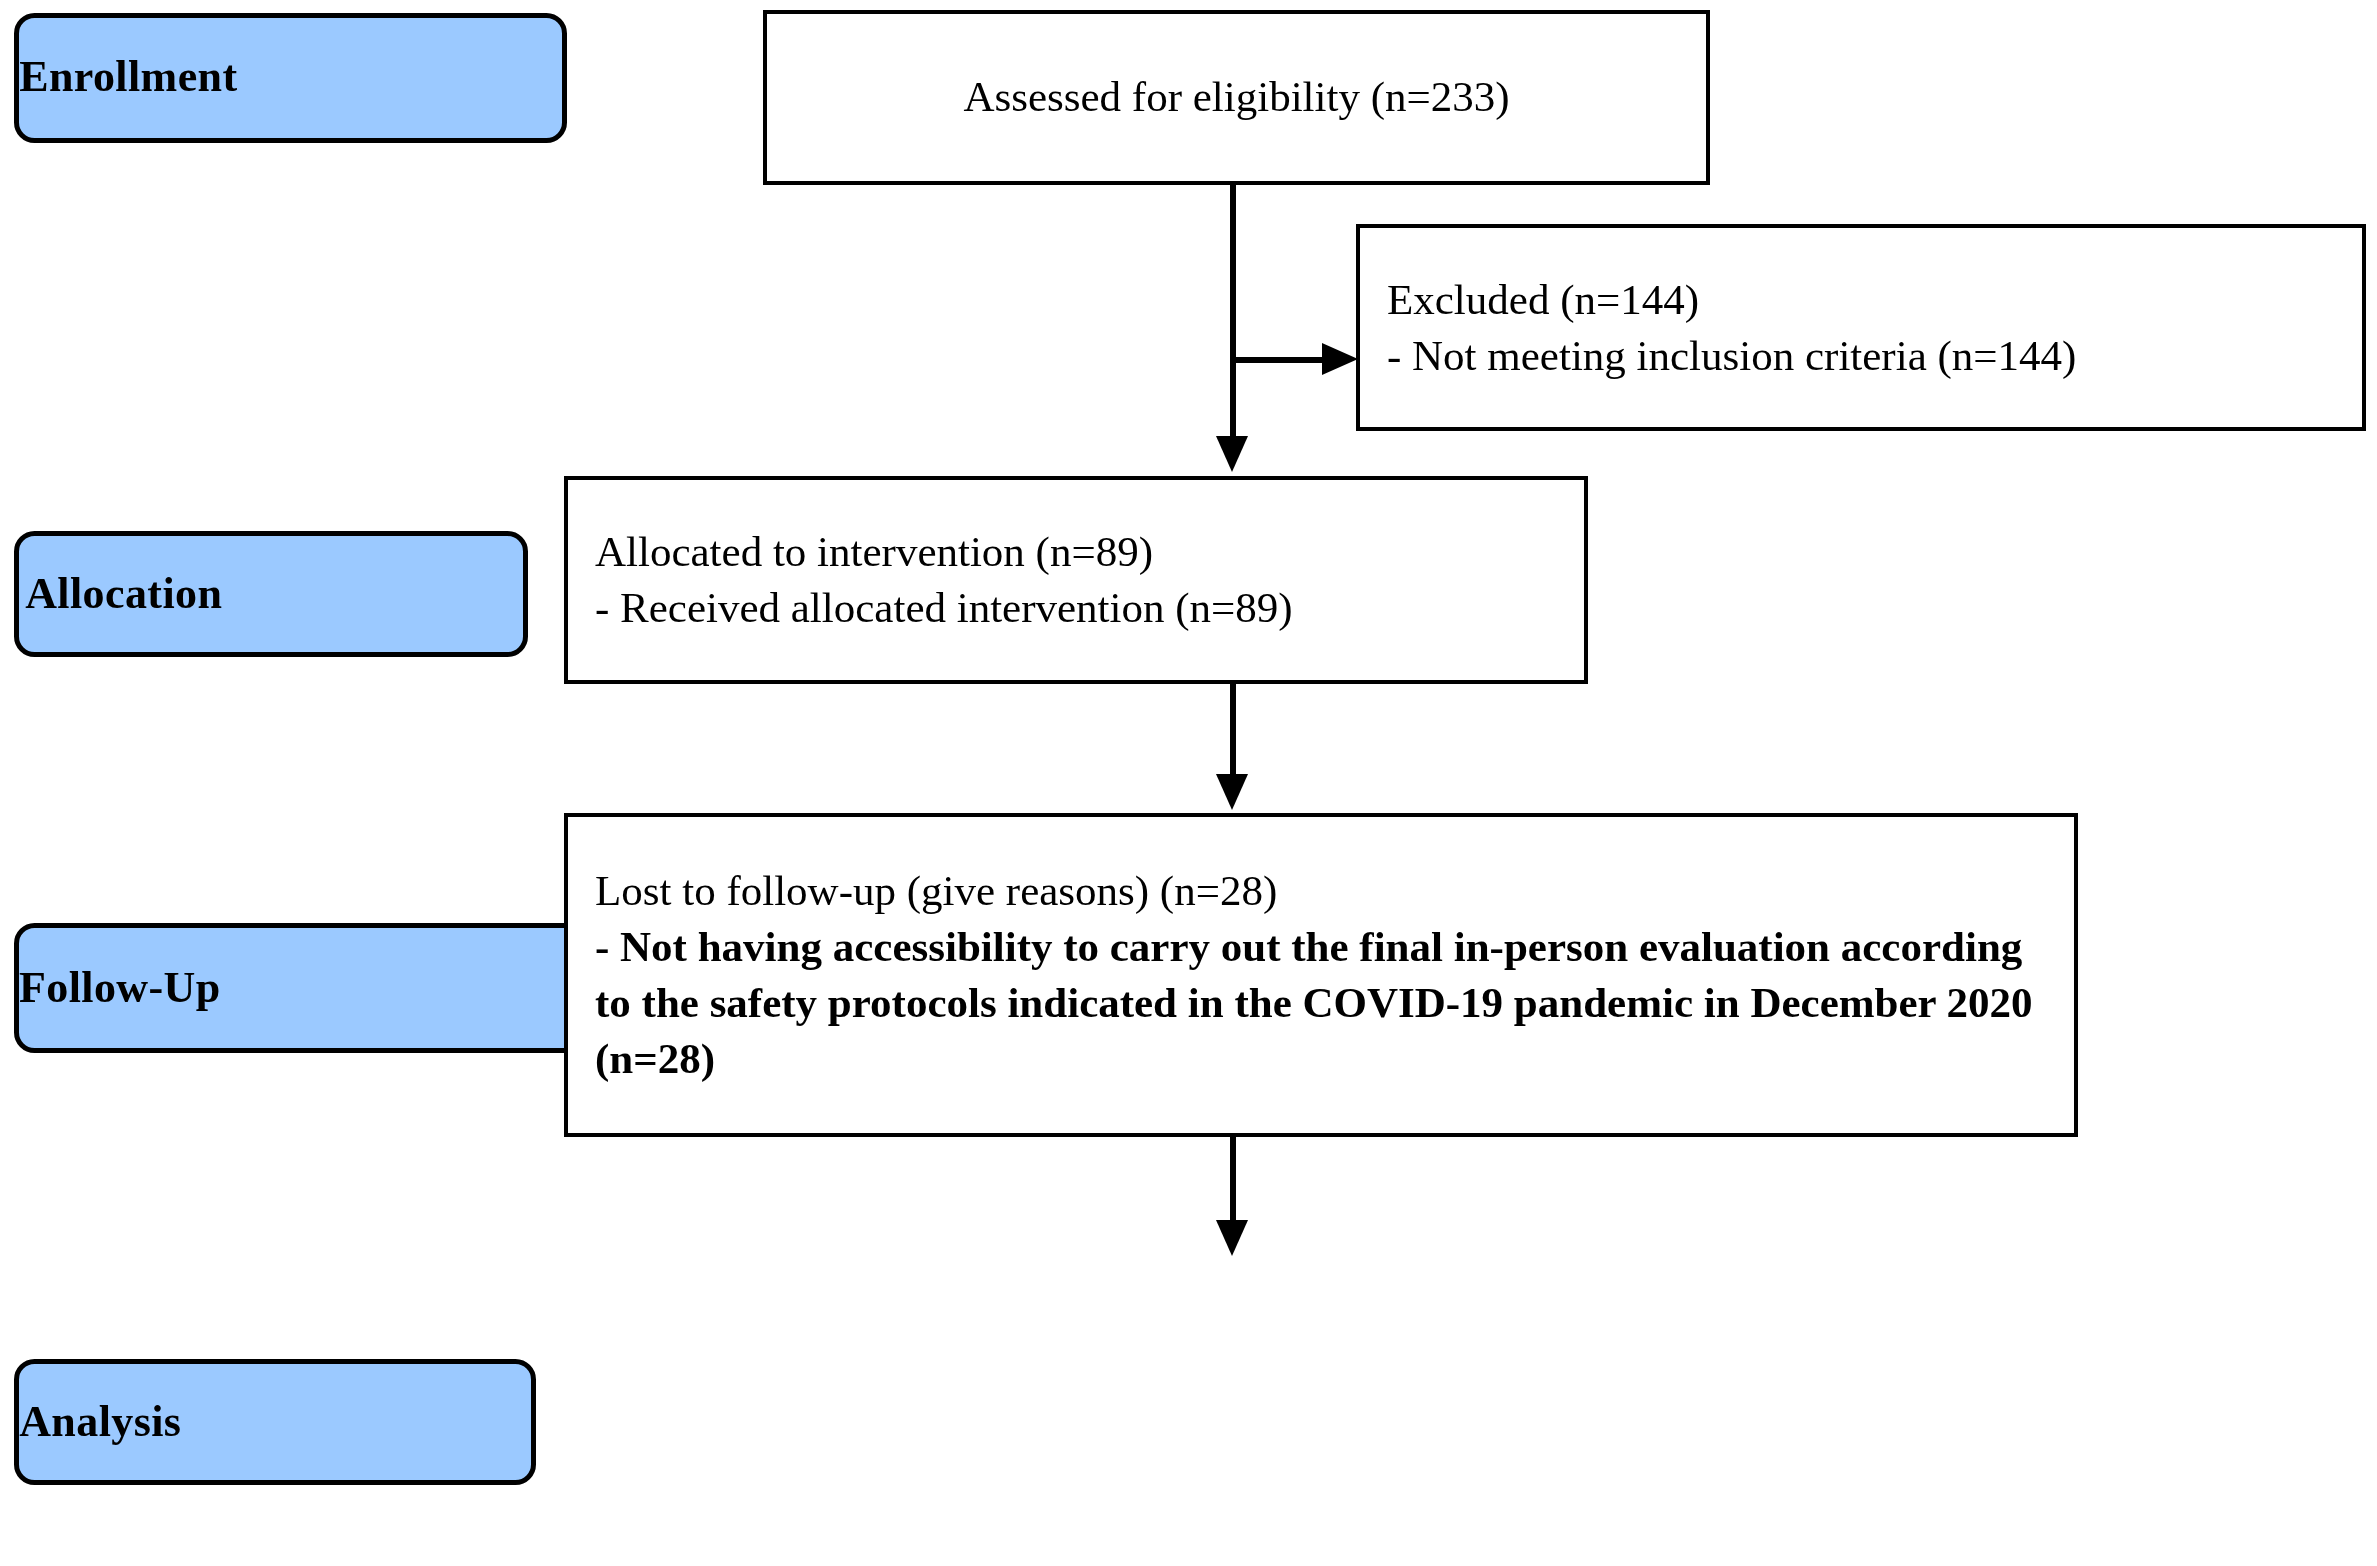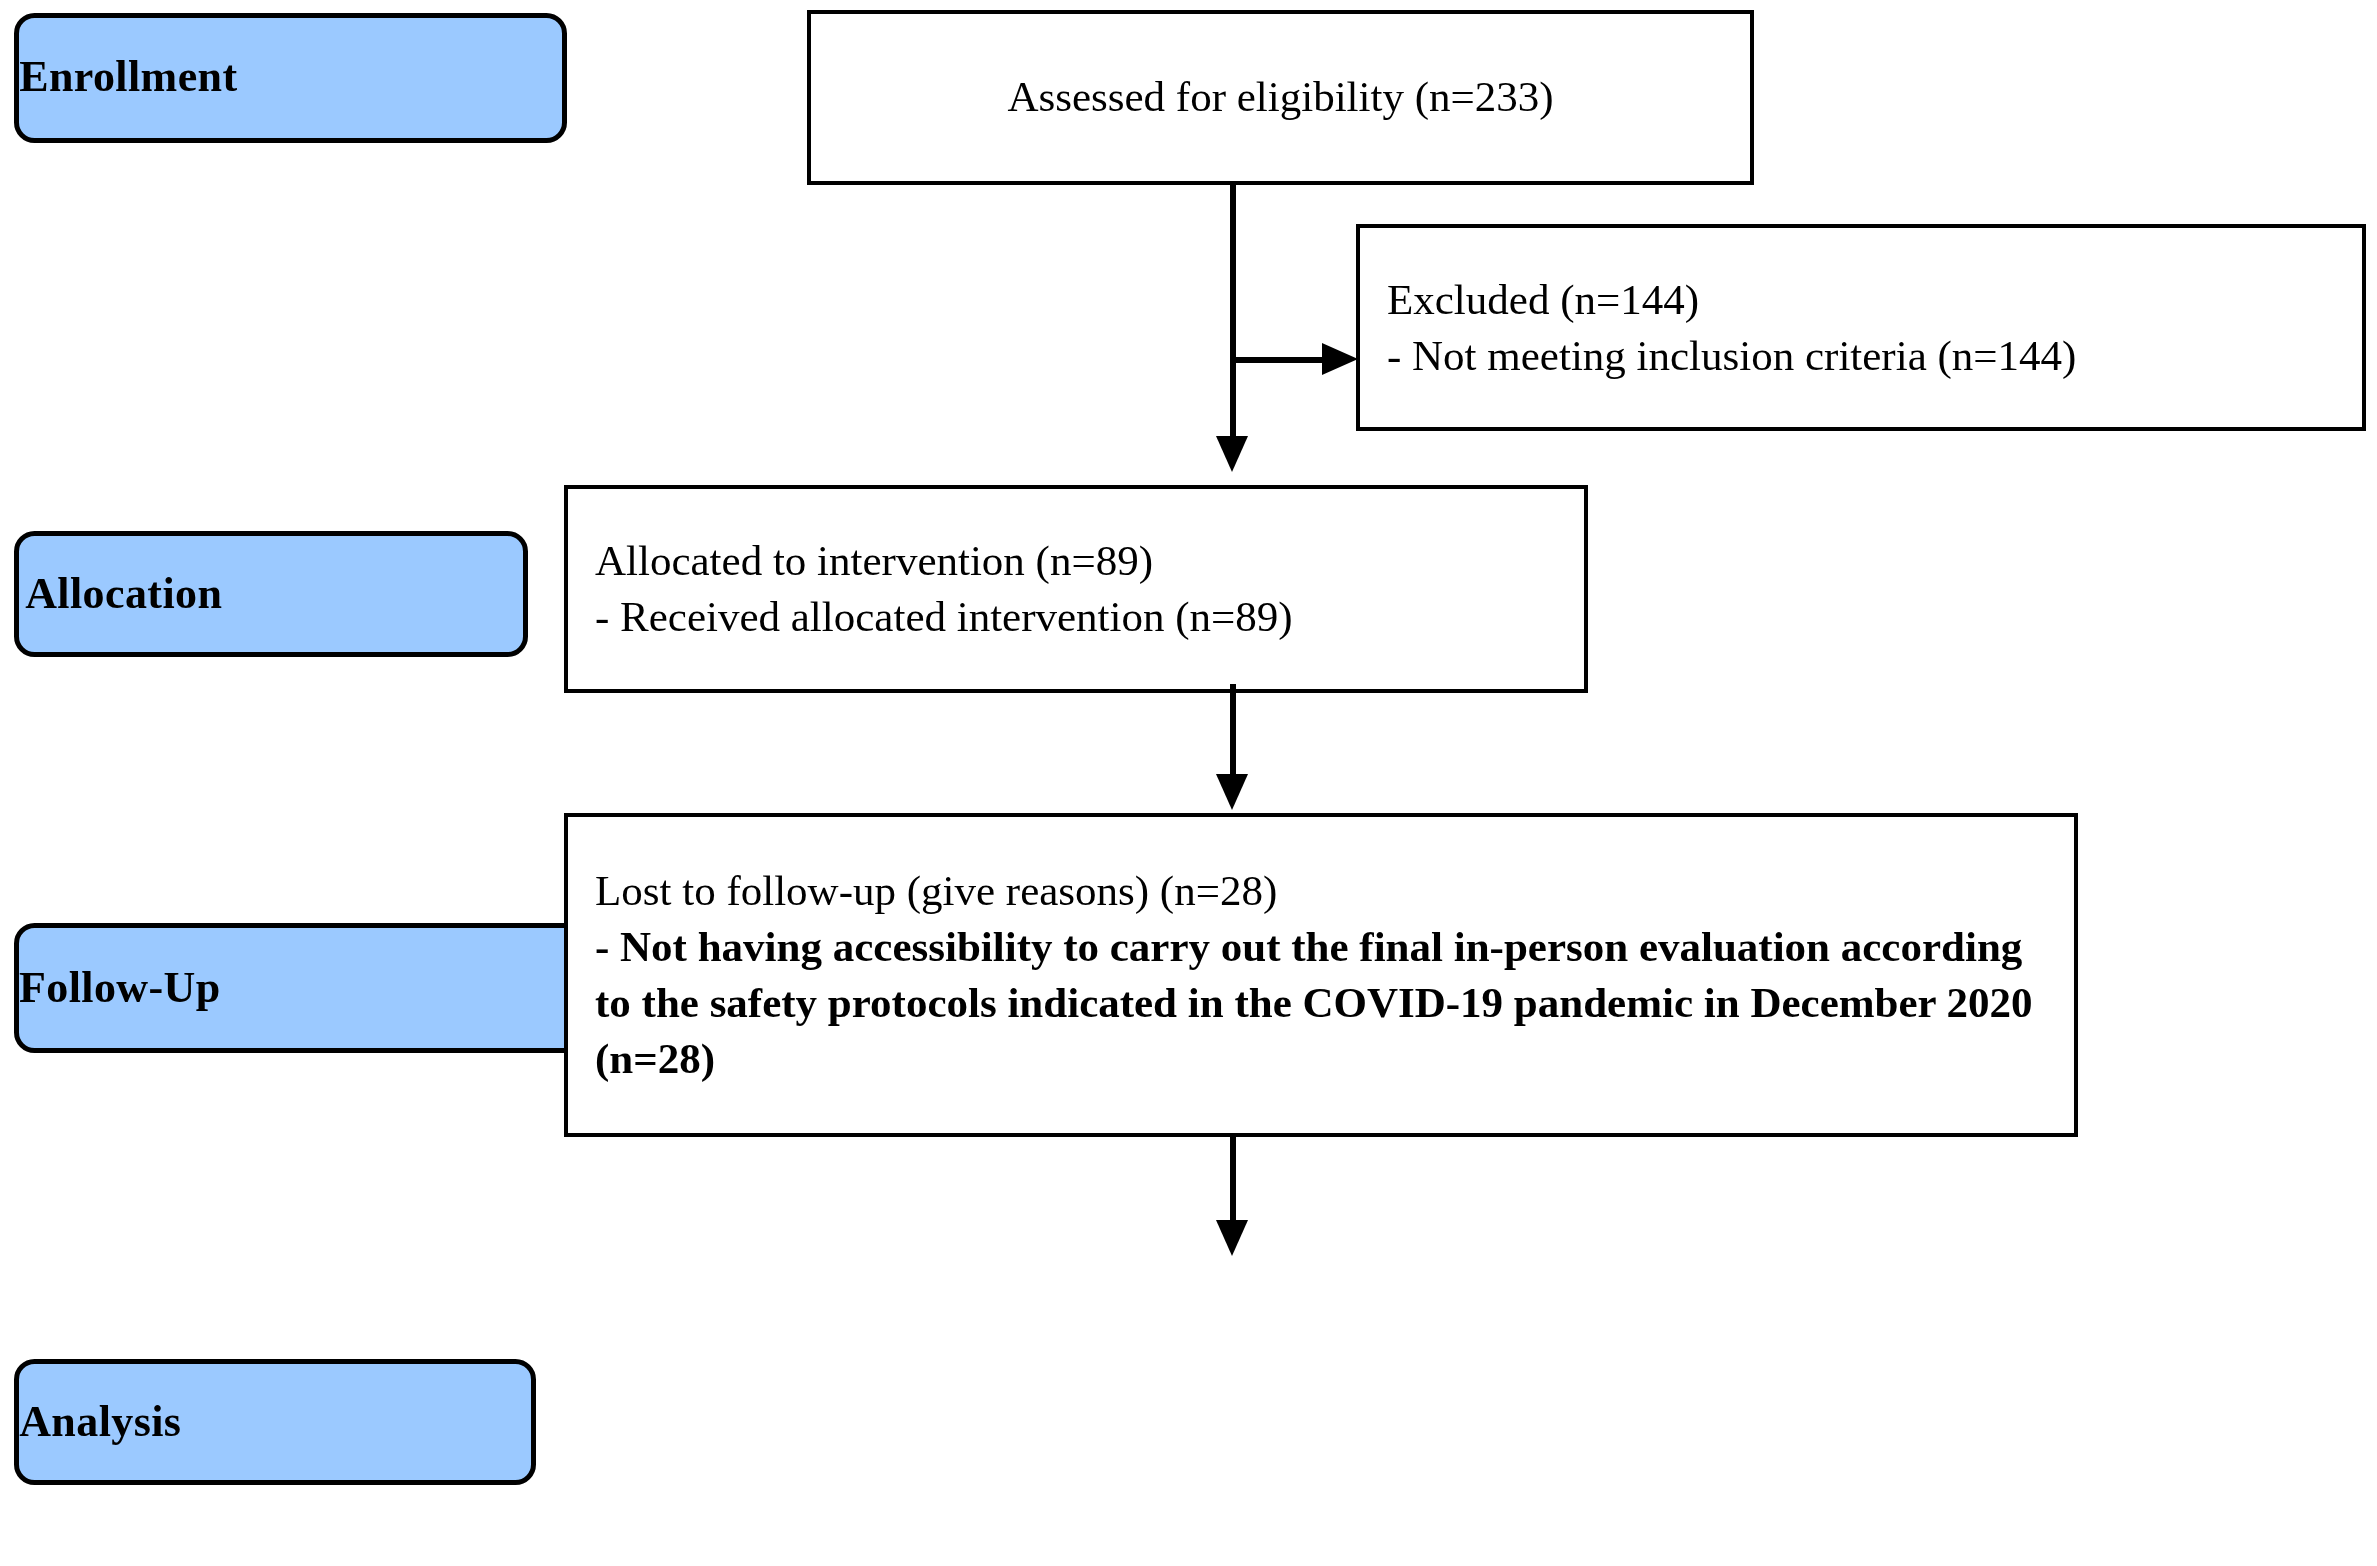--- a/index.html
+++ b/index.html
@@ -110,30 +110,30 @@
   </div>
 
   <div class="stage-label" style="left:14px; top:923px; width:616px; height:130px;">
     <span>Follow-Up</span>
   </div>
 
   <div class="stage-label" style="left:14.2px; top:1359px; width:522px; height:126px;">
     <span>Analysis</span>
   </div>
 
-  <div class="flow-box center-text" style="left:763px; top:9.5px; width:947px; height:175px;margin-left:44px;">
+  <div class="flow-box center-text" style="left:763px; top:9.5px; width:947px; height:175px;">
     <span class="line">Assessed for eligibility (n=233)</span>
   </div>
 
   <div class="flow-box left-text" style="left:1356px; top:224px; width:1010px; height:207px;">
     <span class="line">Excluded (n=144)</span>
     <span class="line">- Not meeting inclusion criteria (n=144)</span>
   </div>
 
-  <div class="flow-box left-text" style="left:564px; top:476px; width:1024px; height:208px;margin-top:9px;">
+  <div class="flow-box left-text" style="left:564px; top:476px; width:1024px; height:208px;">
     <span class="line">Allocated to intervention (n=89)</span>
     <span class="line">- Received allocated intervention (n=89)</span>
   </div>
 
   <div class="flow-box left-text" style="left:564px; top:813px; width:1514px; height:324px;">
     <span class="line">Lost to follow-up (give reasons) (n=28)</span>
     <span class="para">- Not having accessibility to carry out the final in-person evaluation according to the safety protocols indicated in the COVID-19 pandemic in December 2020 (n=28)</span>
   </div>
 
 

